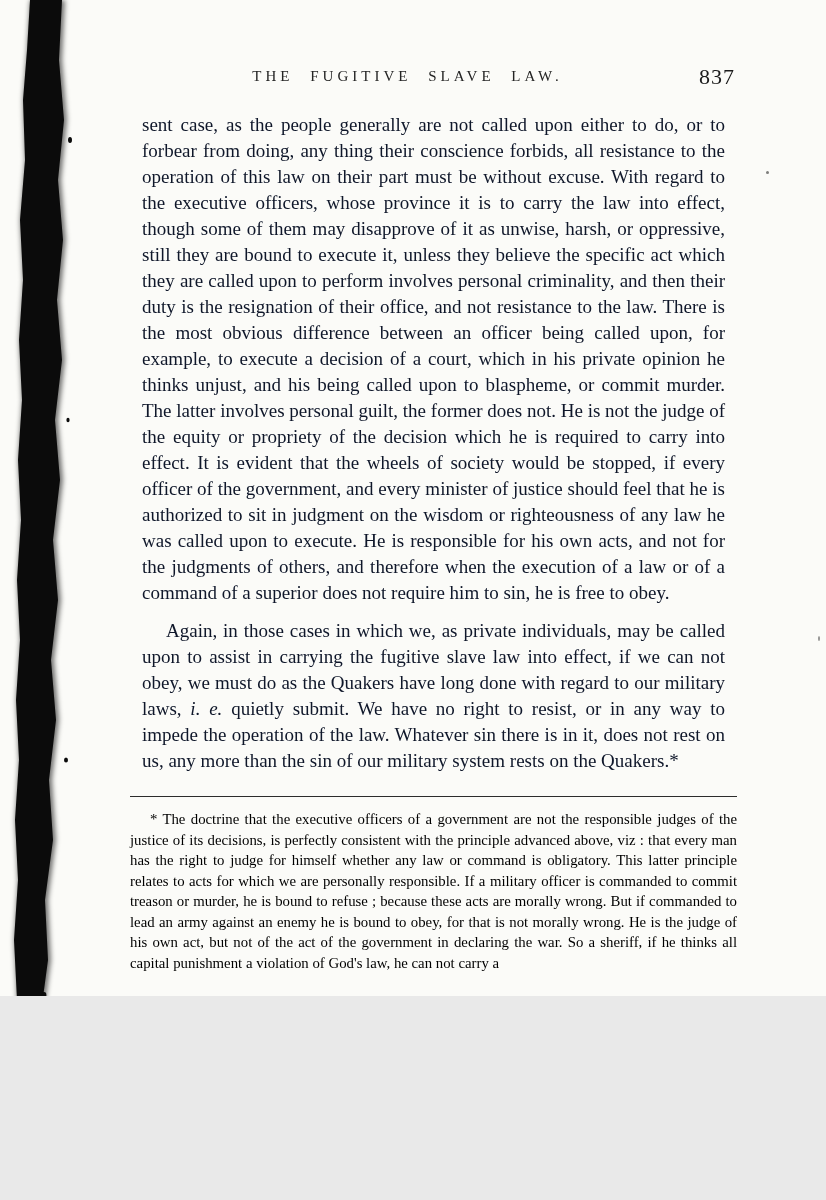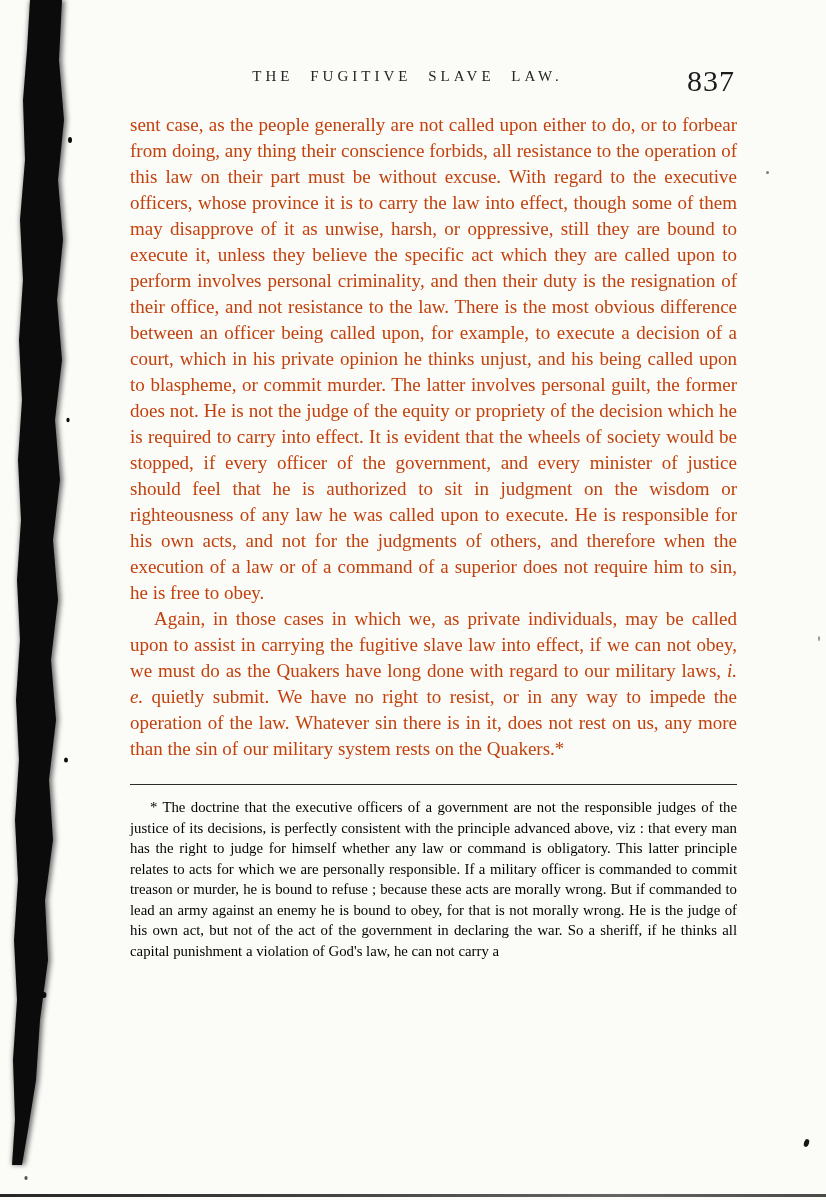--- a/index.html
+++ b/index.html
@@ -3,21 +3,21 @@
 <meta charset="utf-8">
 <style>
   html, body { margin: 0; padding: 0; }
   body {
     width: 826px; height: 1200px;
     background: #e9e9e9;
     font-family: "Liberation Serif", "DejaVu Serif", serif;
   }
   .page {
     position: relative;
-    width: 826px; height: 1200px;
+    width: 826px; height: 996px;
     background: #fbfbf8;
     overflow: hidden;
     color: #1e1e1e;
     text-decoration: underline;
   }
   .binding {
     position: absolute; left: 0; top: 0;
     width: 100px; height: 1200px;
     pointer-events: none;
   }
@@ -35,28 +35,28 @@
   }
   .header { position: relative; height: 28px; }
   .title {
     position: absolute; left: calc(50% - 26px); transform: translateX(-50%);
     top: 4px; white-space: nowrap;
     font-size: 15px; letter-spacing: 4px; word-spacing: 9px;
     color: #242424;
   }
   .pagenum {
     position: absolute; right: 2px; top: 0;
-    font-size: 30px; letter-spacing: 1px; color: #1b1b1b;
+    font-size: 22px; letter-spacing: 1px; color: #1b1b1b;
   }
   .bodytext { margin-top: 20px; }
   .para {
-    margin: 0;
+    margin: 12px;
     font-size: 19px; line-height: 26px;
     text-align: justify;
-    color: #c2410c;
+    color: #0f172a;
   }
   .para.indent { text-indent: 24px; }
   .italic { font-style: italic; }
   .fn-rule {
     border: none; border-top: 1.6px solid #2c2c2c;
     margin: 22px 0 12px 0; width: 100%;
   }
   .footnote {
     margin: 0;
     font-size: 14.8px; line-height: 20.5px;

